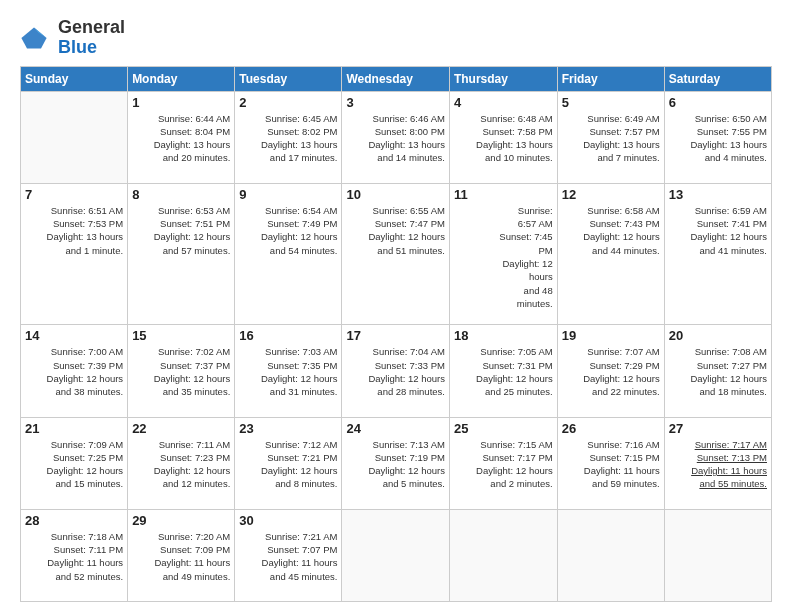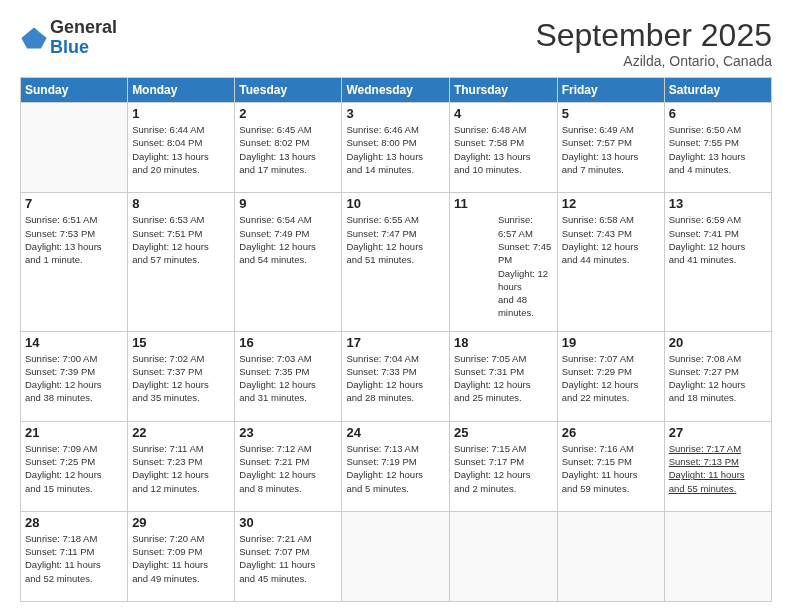--- a/index.html
+++ b/index.html
@@ -19,21 +19,21 @@
     }
     .header {
       display: flex;
       align-items: flex-start;
       justify-content: space-between;
       margin-bottom: 8px;
     }
     .logo {
       display: flex;
       align-items: center;
-      gap: 0px;
+      gap: 8px;
     }
     .logo-text {
       display: flex;
       flex-direction: column;
       line-height: 1.1;
     }
     .logo-general {
       font-size: 18px;
       font-weight: bold;
       color: #333;
@@ -89,20 +89,21 @@
       font-size: 13px;
       font-weight: bold;
       color: #222;
       margin-bottom: 2px;
       display: block;
     }
     .day-info {
       font-size: 9.5px;
       line-height: 1.4;
       color: #333;
+      text-align: right;
     }
     .empty-cell {
       background: #f9f9f9;
     }
     .last-row td {
       height: 72px;
     }
   </style>
 </head>
 <body>
@@ -112,24 +113,20 @@
     <div class="logo">
       <svg class="logo-icon" viewBox="0 0 40 40" xmlns="http://www.w3.org/2000/svg">
         <polygon points="20,5 38,20 30,35 10,35 2,20" fill="#1a6fbf" opacity="0.85"></polygon>
         <polygon points="20,5 38,20 26,12" fill="#4ca3e0" opacity="0.9"></polygon>
       </svg>
       <div class="logo-text">
         <span class="logo-general">General</span>
         <span class="logo-blue">Blue</span>
       </div>
     </div>
-    <div class="title-block">
-      <div class="month-title">September 2025</div>
-      <div class="subtitle">Azilda, Ontario, Canada</div>
-    </div>
   </div>
 
   <table class="calendar">
     <thead>
       <tr>
 
       <th>Sunday</th>
           <th>Monday</th>
           <th>Tuesday</th>
           <th>Wednesday</th>

